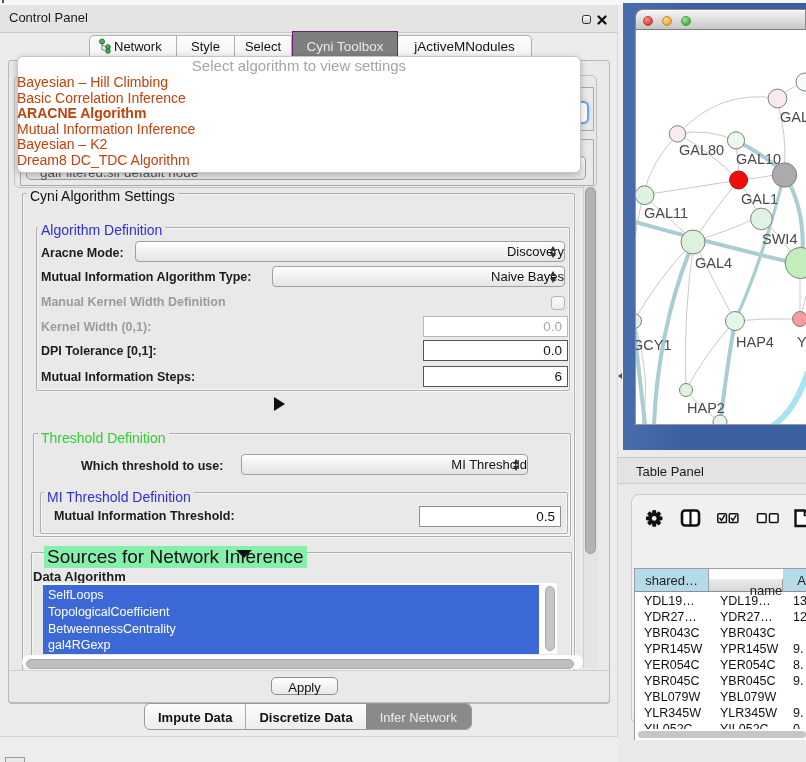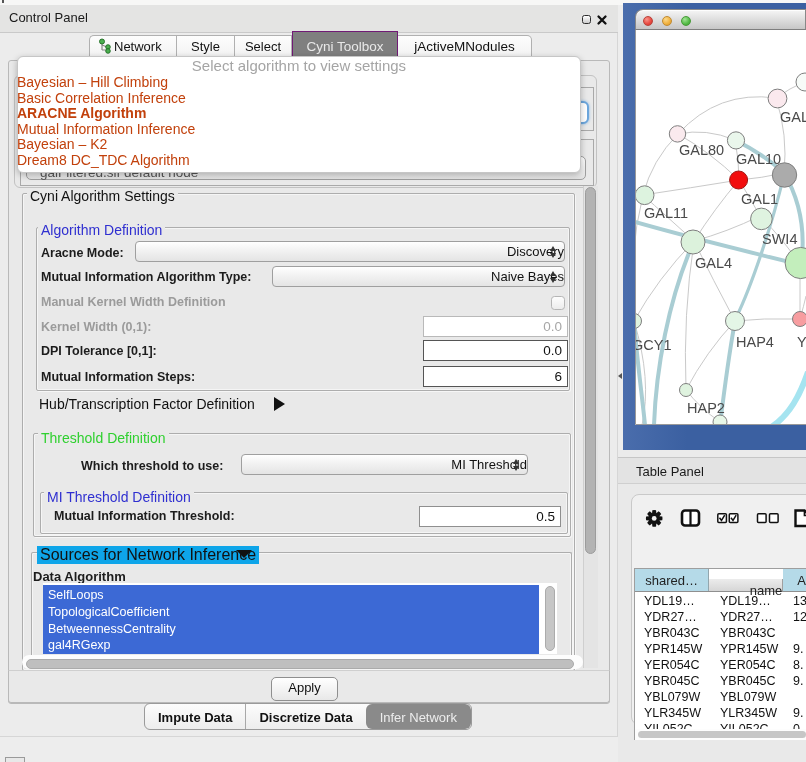--- a/index.html
+++ b/index.html
@@ -71,61 +71,60 @@
 
   <div class="abs glabel" style="left:41px;top:320px;">Kernel Width (0,1):</div>
   <div class="field dis" style="left:423px;top:316px;width:145px;">0.0</div>
 
   <div class="abs blabel" style="left:41px;top:344px;">DPI Tolerance [0,1]:</div>
   <div class="field" style="left:423px;top:340px;width:145px;">0.0</div>
 
   <div class="abs blabel" style="left:41px;top:370px;">Mutual Information Steps:</div>
   <div class="field" style="left:423px;top:366px;width:145px;">6</div>
 
-  <div class="abs" style="left:39px;top:396px;font-size:14px;color:#111;">Hub/Transcription Factor Definition</div>
   <div class="abs" style="left:274px;top:397px;width:0;height:0;border-top:7px solid transparent;border-bottom:7px solid transparent;border-left:11px solid #111;"></div>
 
   <div class="group" style="left:33px;top:433px;width:538px;height:104px;"></div>
   <div class="gtitle" style="left:38px;top:430px;color:#2fd02f;">Threshold Definition</div>
 
   <div class="abs blabel" style="left:81px;top:459px;">Which threshold to use:</div>
   <div class="combo" style="left:241px;top:454px;width:287px;">MI Threshold<span class="arr">
         <i class="up"></i>
         <i class="dn"></i>
       </span></div>
 
   <div class="group" style="left:40px;top:492px;width:528px;height:42px;"></div>
   <div class="gtitle" style="left:44px;top:489px;color:#2f2fd0;">MI Threshold Definition</div>
 
   <div class="abs blabel" style="left:54px;top:509px;">Mutual Information Threshold:</div>
   <div class="field" style="left:419px;top:506px;width:142px;border:1px solid #8f8f8f;">0.5</div>
 
   <div class="group" style="left:31px;top:552px;width:541px;height:112px;border-bottom:none;"></div>
-  <div class="abs" style="left:37px;top:546px;background:#0ea5e9;padding:0 3px;font-size:16px;color:#111;">Sources for Network Inference</div>
+  <div class="abs" style="left:44px;top:546px;background:#86efac;padding:0 3px;font-size:19px;color:#111;">Sources for Network Inference</div>
   <div class="abs" style="left:236px;top:550px;width:0;height:0;border-left:8px solid transparent;border-right:8px solid transparent;border-top:8.5px solid #111;"></div>
 
   <div class="abs blabel" style="left:33px;top:569px;font-size:13px;">Data Algorithm</div>
 
   <div class="abs" style="left:43px;top:583px;width:514px;height:71px;background:#fff;"></div>
   <div class="abs" style="left:43px;top:585px;width:496px;height:69px;background:#3c69d5;color:#fff;font-size:12.5px;line-height:16.8px;padding:2px 0 0 5px;">SelfLoops<br>TopologicalCoefficient<br>BetweennessCentrality<br>gal4RGexp</div>
   <div class="abs" style="left:545px;top:586px;width:10px;height:65px;background:#c6c6c6;border:1px solid #ababab;border-radius:5px;"></div>
 
   <div class="abs" style="left:22px;top:655px;width:561px;height:14px;background:#fdfdfd;border-radius:7px;"></div>
   <div class="abs" style="left:26px;top:659px;width:548px;height:10px;background:#bfbfbf;border:1px solid #ababab;border-radius:5px;"></div>
 
   <div class="abs" style="left:583px;top:186px;width:15px;height:482px;background:#e4e4e4;border-left:1px solid #cfcfcf;"></div>
   <div class="abs" style="left:585px;top:187px;width:11px;height:367px;background:#b3b3b3;border:1px solid #9c9c9c;border-radius:6px;"></div>
 
   <div class="abs" style="left:8px;top:670px;width:602px;height:33px;border:1px solid #b9b9b9;border-top:1px solid #cfcfcf;background:#e9e9e9;border-radius:0 0 3px 3px;"></div>
-  <div class="abs" style="left:271px;top:677px;width:67px;height:24px;border:1px solid #8f8f8f;border-radius:5px;background:linear-gradient(#fff,#e8e8e8);text-align:center;font-size:13px;color:#111;padding-top:2px;">Apply</div>
+  <div class="abs" style="left:271px;top:677px;width:67px;height:18px;border:1px solid #8f8f8f;border-radius:5px;background:linear-gradient(#fff,#e8e8e8);text-align:center;font-size:13px;color:#111;padding-top:2px;">Apply</div>
 
   <div class="abs" style="left:144px;top:703px;height:27px;border-radius:6px;overflow:hidden;border:1px solid #9a9a9a;display:flex;background:linear-gradient(#fcfcfc,#ededed);">
     <div style="padding:6px 13px 0 13px;font-size:13px;font-weight:bold;color:#111;border-right:1px solid #a8a8a8;">Impute Data</div>
     <div style="padding:6px 13px 0 13px;font-size:13px;font-weight:bold;color:#111;">Discretize Data</div>
-    <div style="padding:6px 14px 0 14px;font-size:13px;color:#ededed;background:#8a8a8a;border-radius:6px;">Infer Network</div>
+    <div style="padding:6px 14px 0 14px;font-size:13px;color:#ededed;background:#8a8a8a;border-radius:0;">Infer Network</div>
   </div>
 </div>
 
 <div class="abs" style="left:89px;top:31px;height:29px;display:flex;z-index:5;">
   <div style="width:87px;margin-top:4px;border:1px solid #b0b0b0;border-right:none;border-radius:5px 0 0 0;background:linear-gradient(#fdfdfd,#f1f1f1);padding:3px 0 0 24px;font-size:13px;color:#111;position:relative;">
     <svg width="14" height="16" viewBox="0 0 14 16" style="position:absolute;left:8px;top:2px;">
       <path d="M4 4 L4 12 M4 12 L9 12 M4 7 L9 9" stroke="#8a8a8a" stroke-width="1.2" fill="none"></path>
       <circle cx="4" cy="3.5" r="2.5" fill="#4caf50" stroke="#1f6b22" stroke-width=".9"></circle>
       <circle cx="10" cy="9" r="2.3" fill="#4caf50" stroke="#1f6b22" stroke-width=".9"></circle>
       <circle cx="10" cy="13" r="2.3" fill="#4caf50" stroke="#1f6b22" stroke-width=".9"></circle>

